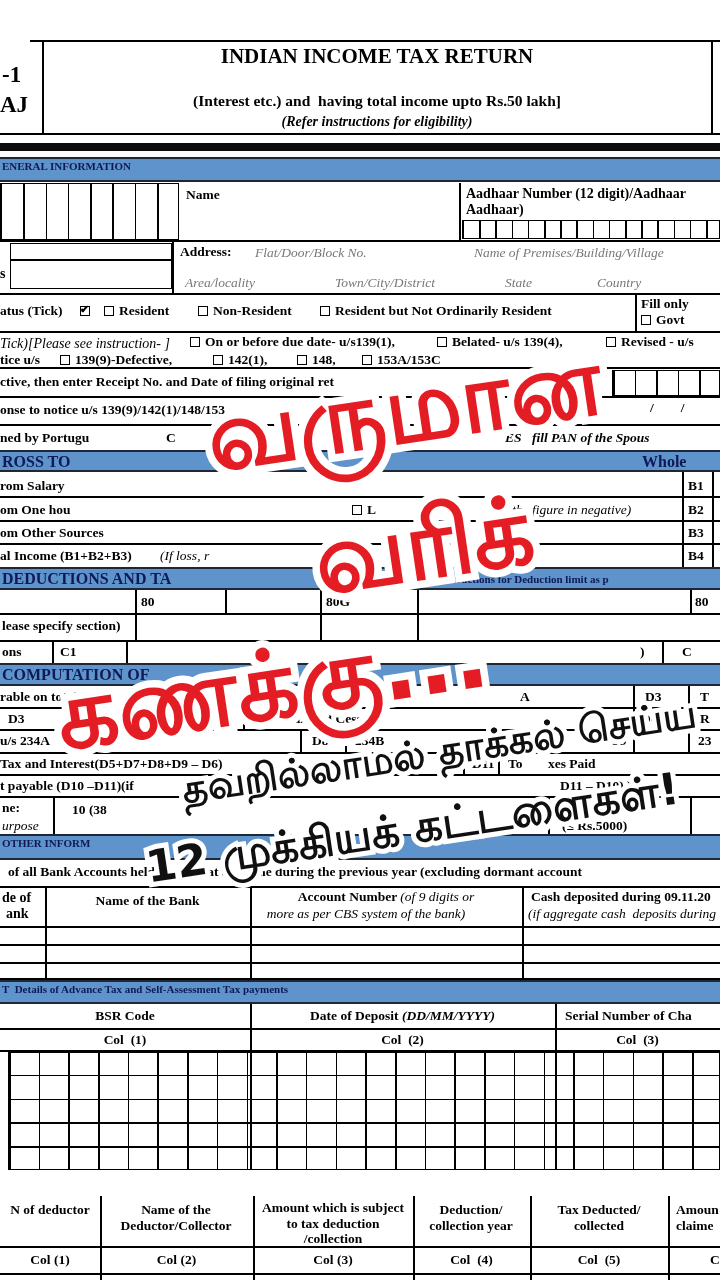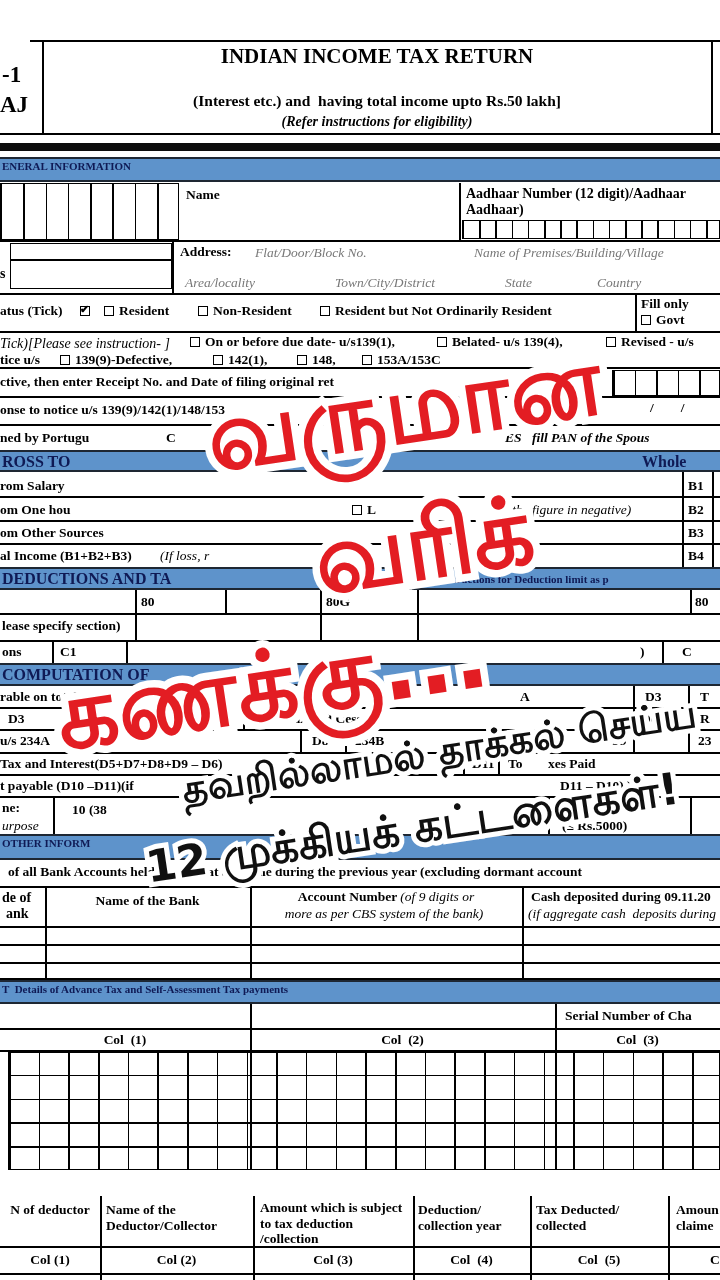--- a/index.html
+++ b/index.html
@@ -6,21 +6,21 @@
 #page{position:relative;width:720px;height:1280px;background:#fff;overflow:hidden;
   font-family:"Liberation Serif",serif;color:#000}
 .t{position:absolute;white-space:pre;font-weight:bold;font-size:13.5px;line-height:1.15;
   font-family:"Liberation Serif",serif}
 .ti{font-style:italic}
 .tn{font-weight:normal}
 .gr{color:#787878;font-weight:normal;font-style:italic}
 .f11{font-size:11.5px}.f12{font-size:14px}.f15{font-size:15.5px}
 .f21{font-size:21px}.f23{font-size:23px}
 .ctr{text-align:center}
-.wrap{white-space:normal;}
+.wrap{white-space:normal;text-align:center}
 .band{position:absolute;left:0;width:720px;background:#5e93cb;border-top:2px solid #1e2733;
   border-bottom:2px solid #1e2733;box-sizing:border-box}
 .bandt{position:absolute;top:1px;left:2px;font-weight:bold;font-size:11px;color:#0f1a55;
   white-space:pre;font-family:"Liberation Serif",serif}
 .vl{position:absolute;width:1.5px;background:#000}
 .hl{position:absolute;height:1.5px;background:#000}
 .bx{position:absolute;border:1.5px solid #000;box-sizing:border-box}
 .cb{display:inline-block;width:10px;height:10px;border:1.8px solid #000;
   vertical-align:-1px;margin-right:5px;box-sizing:border-box;position:relative}
 .cbk::after{content:"✔";position:absolute;left:-1px;top:-4px;font-size:11px;font-weight:bold}
@@ -204,33 +204,35 @@
   </div>
   <span class="t" style="left:8px;top:864px">of all Bank Accounts held in India at any time during the previous year (excluding dormant account</span>
   <div class="hl" style="left:0;top:886px;width:720px"></div>
   <div class="vl" style="left:45px;top:886px;height:94px"></div>
   <div class="vl" style="left:250px;top:886px;height:94px"></div>
   <div class="vl" style="left:522px;top:886px;height:94px"></div>
   <span class="t f12" style="left:2px;top:890px">de of</span>
   <span class="t f12" style="left:6px;top:906px">ank</span>
   <span class="t ctr" style="left:45px;top:893px;width:205px">Name of the Bank</span>
   <span class="t ctr" style="left:250px;top:889px;width:272px"><span>Account Number</span> <span class="ti tn">(of 9 digits or</span></span>
-  <span class="t ti tn ctr" style="left:254px;top:906px;width:260px">more as per CBS system of the bank)</span>
+  <span class="t ti tn ctr" style="left:236px;top:906px;width:260px">more as per CBS system of the bank)</span>
   <span class="t" style="left:531px;top:889px">Cash deposited during 09.11.20</span>
   <span class="t ti tn" style="left:528px;top:906px">(if aggregate cash  deposits during the</span>
   <div class="hl" style="left:0;top:926px;width:720px"></div>
   <div class="hl" style="left:0;top:944px;width:720px"></div>
   <div class="hl" style="left:0;top:962px;width:720px"></div>
   <div class="hl" style="left:0;top:978px;width:720px;height:2px"></div>
 
   <div class="band" style="top:980px;height:24px">
     <span class="bandt">T  Details of Advance Tax and Self-Assessment Tax payments</span>
   </div>
   <div class="vl" style="left:250px;top:1004px;height:46px"></div>
   <div class="vl" style="left:555px;top:1004px;height:46px"></div>
+  <span class="t ctr" style="left:0;top:1008px;width:250px">BSR Code</span>
+  <span class="t ctr" style="left:250px;top:1008px;width:305px"><span>Date of Deposit </span><span class="ti">(DD/MM/YYYY)</span></span>
   <span class="t" style="left:565px;top:1008px">Serial Number of Cha</span>
   <div class="hl" style="left:0;top:1028px;width:720px"></div>
   <span class="t ctr" style="left:0;top:1032px;width:250px">Col  (1)</span>
   <span class="t ctr" style="left:250px;top:1032px;width:305px">Col  (2)</span>
   <span class="t ctr" style="left:555px;top:1032px;width:165px">Col  (3)</span>
   <div class="hl" style="left:0;top:1050px;width:720px"></div>
   <div class="grid" style="left:8px;top:1050px;width:712px;height:120px"></div>
   <div class="vl" style="left:250px;top:1050px;height:120px;width:2px"></div>
   <div class="vl" style="left:555px;top:1050px;height:120px;width:2px"></div>
 

